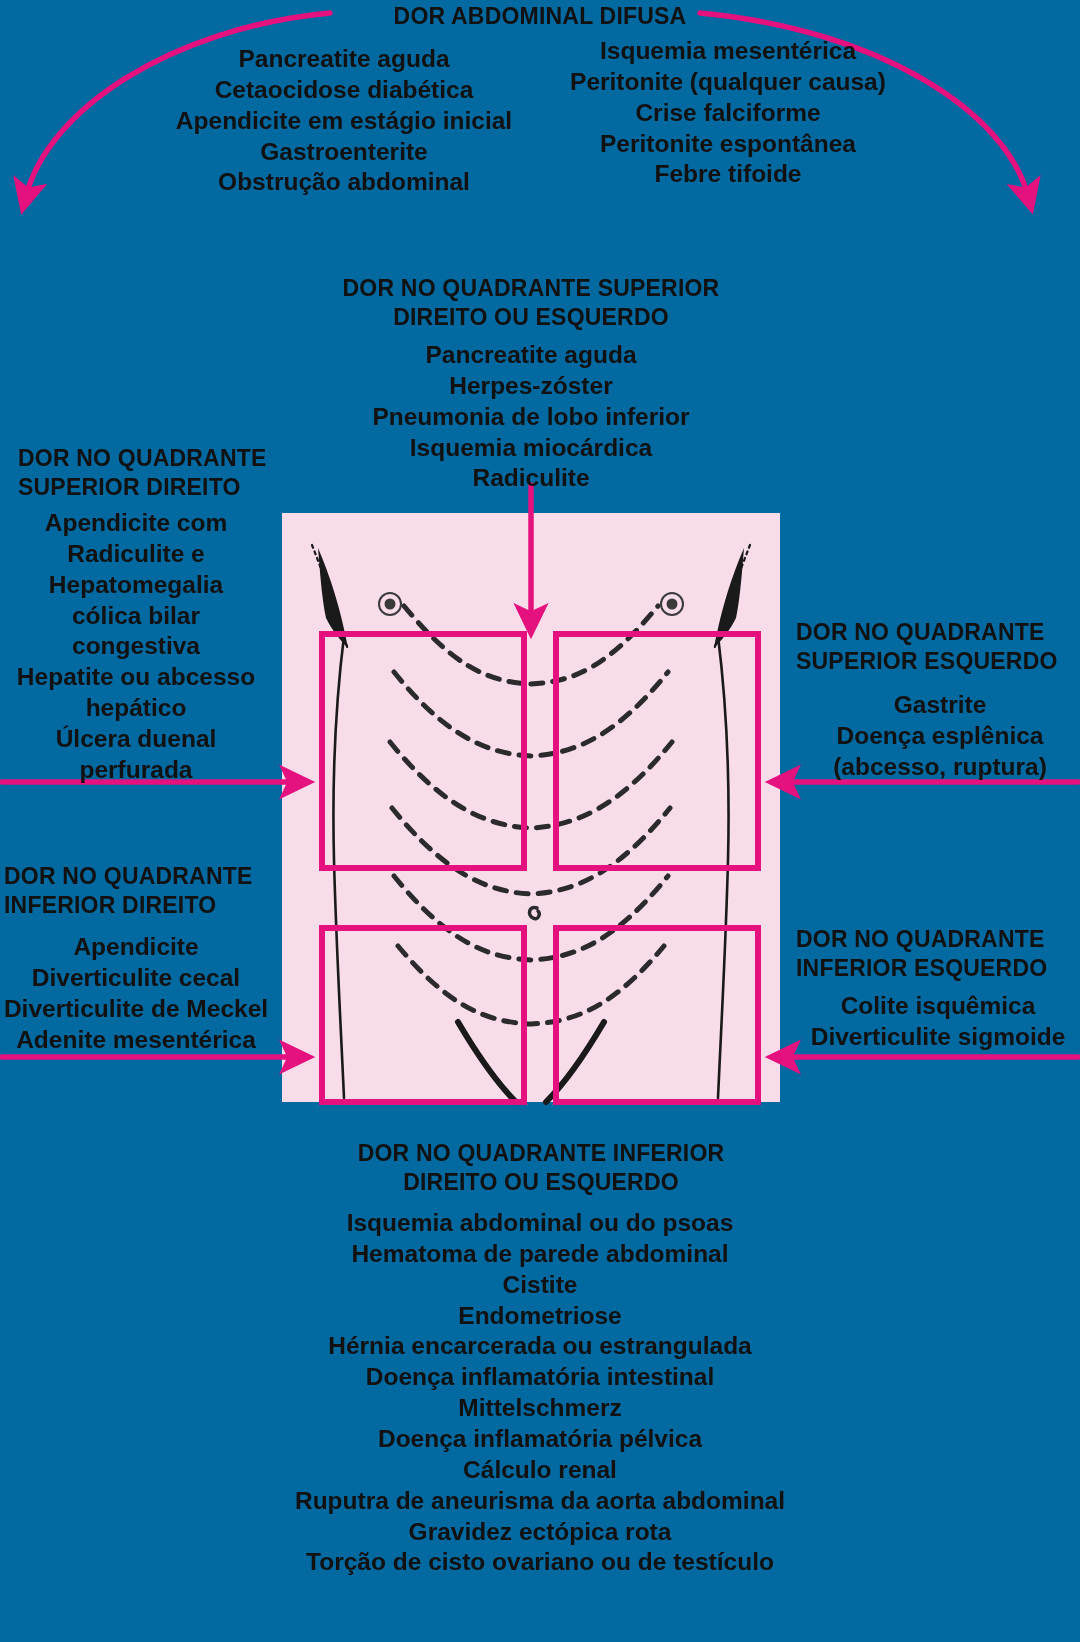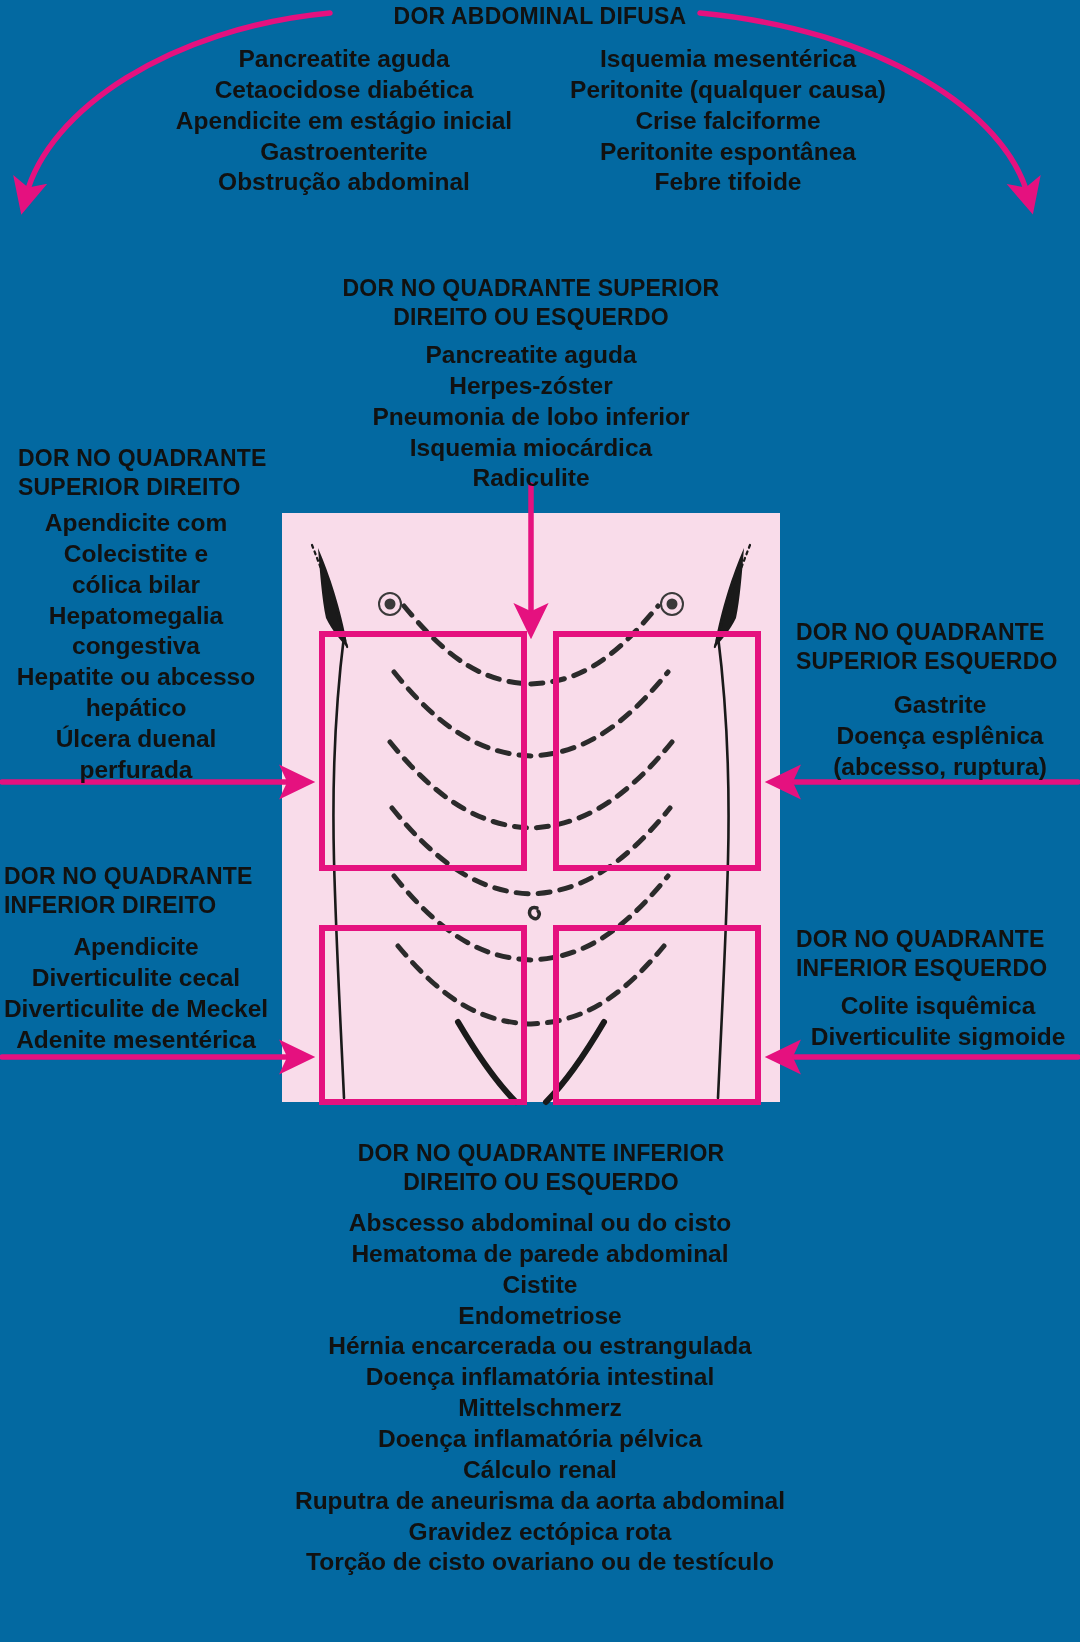--- a/index.html
+++ b/index.html
@@ -134,21 +134,21 @@
   <div class="abs ctr hdr" style="left:340px; top:2px; width:400px;">DOR ABDOMINAL DIFUSA</div>
 
   <div class="abs ctr lst" style="left:150px; top:44px; width:388px;">
     <div>Pancreatite aguda</div>
     <div>Cetaocidose diabética</div>
     <div>Apendicite em estágio inicial</div>
     <div>Gastroenterite</div>
     <div>Obstrução abdominal</div>
   </div>
 
-  <div class="abs ctr lst" style="left:538px; top:44px; width:380px;">
+  <div class="abs ctr lst" style="left:538px; top:36px; width:380px;">
     <div>Isquemia mesentérica</div>
     <div>Peritonite (qualquer causa)</div>
     <div>Crise falciforme</div>
     <div>Peritonite espontânea</div>
     <div>Febre tifoide</div>
   </div>
 
   <div class="abs ctr hdr" style="left:331px; top:274px; width:400px;">
     <div>DOR NO QUADRANTE SUPERIOR</div>
     <div>DIREITO OU ESQUERDO</div>
@@ -160,23 +160,23 @@
     <div>Isquemia miocárdica</div>
     <div>Radiculite</div>
   </div>
 
   <div class="abs lft hdr" style="left:18px; top:444px; width:280px;">
     <div>DOR NO QUADRANTE</div>
     <div>SUPERIOR DIREITO</div>
   </div>
   <div class="abs ctr lst" style="left:0px; top:508px; width:272px;">
     <div>Apendicite com</div>
-    <div>Colecistite e</div>
+    <div>Radiculite e</div>
+    <div>Hepatomegalia</div>
     <div>cólica bilar</div>
-    <div>Hepatomegalia</div>
     <div>congestiva</div>
     <div>Hepatite ou abcesso</div>
     <div>hepático</div>
     <div>Úlcera duenal perfurada</div>
   </div>
 
   <div class="abs lft hdr" style="left:796px; top:618px; width:280px;">
     <div>DOR NO QUADRANTE</div>
     <div>SUPERIOR ESQUERDO</div>
   </div>
@@ -204,21 +204,21 @@
   <div class="abs ctr lst" style="left:796px; top:991px; width:284px;">
     <div>Colite isquêmica</div>
     <div>Diverticulite sigmoide</div>
   </div>
 
   <div class="abs ctr hdr" style="left:291px; top:1139px; width:500px;">
     <div>DOR NO QUADRANTE INFERIOR</div>
     <div>DIREITO OU ESQUERDO</div>
   </div>
   <div class="abs ctr lst" style="left:140px; top:1208px; width:800px;">
-    <div>Abscesso abdominal ou do cisto</div>
+    <div>Isquemia abdominal ou do psoas</div>
     <div>Hematoma de parede abdominal</div>
     <div>Cistite</div>
     <div>Endometriose</div>
     <div>Hérnia encarcerada ou estrangulada</div>
     <div>Doença inflamatória intestinal</div>
     <div>Mittelschmerz</div>
     <div>Doença inflamatória pélvica</div>
     <div>Cálculo renal</div>
     <div>Ruputra de aneurisma da aorta abdominal</div>
     <div>Gravidez ectópica rota</div>

